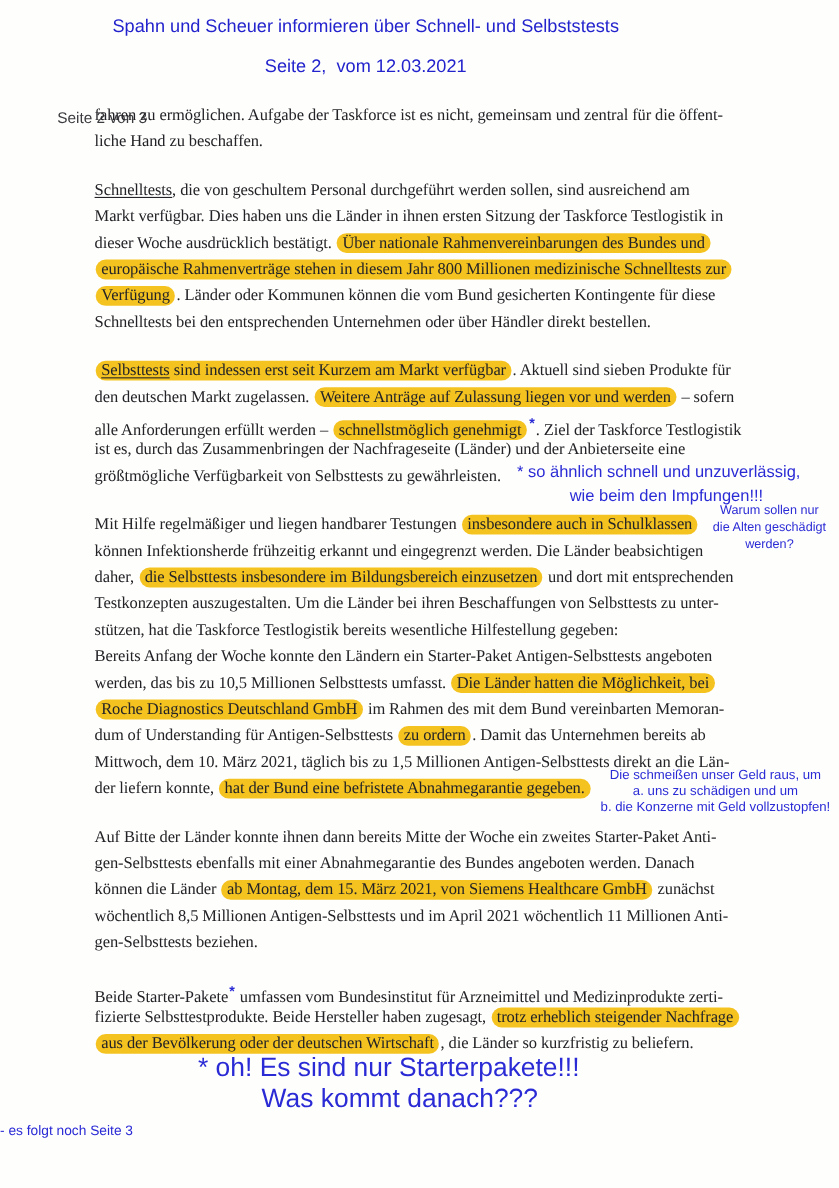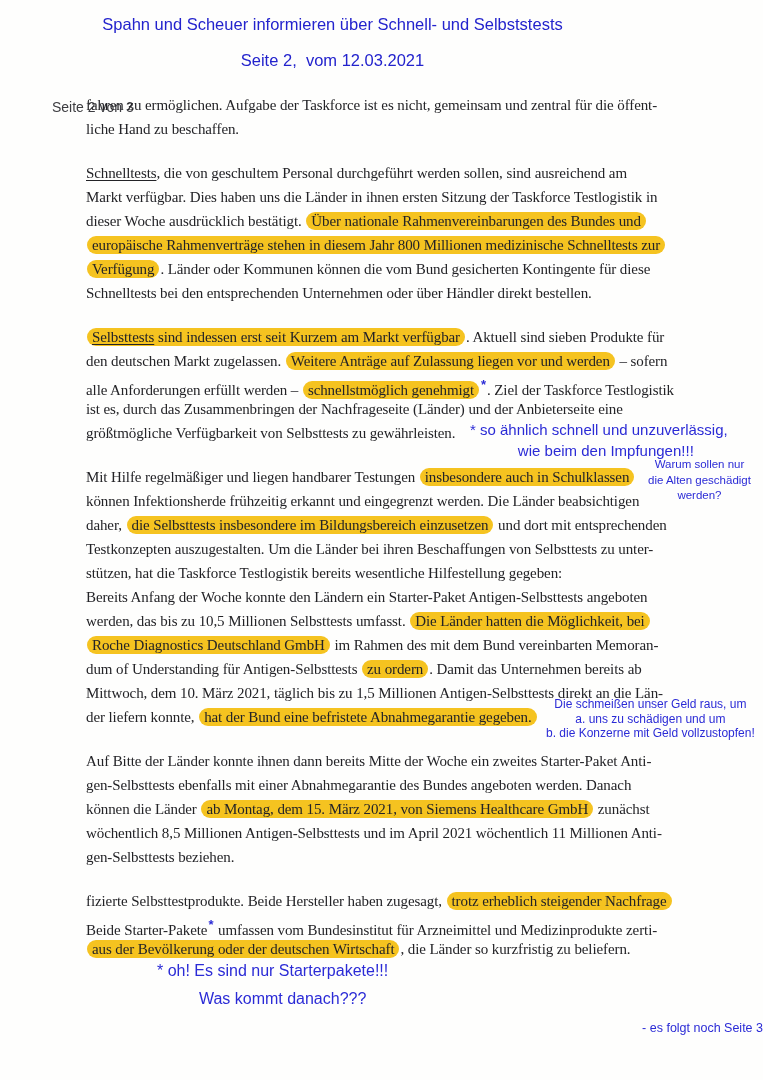--- a/index.html
+++ b/index.html
@@ -58,21 +58,21 @@
   .annotation {
     position:absolute;
     color:var(--note-blue,#2b2bd6);
     font-family:"Liberation Sans", sans-serif;
     white-space:nowrap;
   }
   .annotation .ann-line { display:block;text-align:center; }
 
   .doc-footer {
     position:absolute; left:0; top:1021px; width:763px;
-    text-align:right;
+    text-align:left;
     font-family:"Liberation Sans", sans-serif;
     font-size:12.5px;
     color:var(--note-blue,#2b2bd6);
   }
 </style>
 </head>
 <body>
 
 <div class="page">
 
@@ -116,39 +116,39 @@
         <div class="line"><span>der liefern konnte, </span><span class="hl"><span>hat der Bund eine befristete Abnahmegarantie gegeben.</span></span></div>
       </div>
       <div class="para">
         <div class="line"><span>Auf Bitte der Länder konnte ihnen dann bereits Mitte der Woche ein zweites Starter-Paket Anti-</span></div>
         <div class="line"><span>gen-Selbsttests ebenfalls mit einer Abnahmegarantie des Bundes angeboten werden. Danach</span></div>
         <div class="line"><span>können die Länder </span><span class="hl"><span>ab Montag, dem 15. März 2021, von Siemens Healthcare GmbH</span></span><span> zunächst</span></div>
         <div class="line"><span>wöchentlich 8,5 Millionen Antigen-Selbsttests und im April 2021 wöchentlich 11 Millionen Anti-</span></div>
         <div class="line"><span>gen-Selbsttests beziehen.</span></div>
       </div>
       <div class="para">
+        <div class="line"><span>Beide Starter-Pakete</span><span class="sup">*</span><span> umfassen vom Bundesinstitut für Arzneimittel und Medizinprodukte zerti-</span></div>
         <div class="line"><span>fizierte Selbsttestprodukte. Beide Hersteller haben zugesagt, </span><span class="hl"><span>trotz erheblich steigender Nachfrage</span></span></div>
-        <div class="line"><span>Beide Starter-Pakete</span><span class="sup">*</span><span> umfassen vom Bundesinstitut für Arzneimittel und Medizinprodukte zerti-</span></div>
         <div class="line"><span class="hl"><span>aus der Bevölkerung oder der deutschen Wirtschaft</span></span><span>, die Länder so kurzfristig zu beliefern.</span></div>
       </div>
     </div>
 
   <div class="doc-footer">- es folgt noch Seite 3</div>
 
 <div class="annotation" style="left: 470px; top: 419px; font-size: 15px; line-height: 21px;">
       <span class="ann-line">* so ähnlich schnell und unzuverlässig,</span>
       <span class="ann-line" style="padding-left: 14px;">wie beim den Impfungen!!!</span>
     </div>
     <div class="annotation" style="left: 648px; top: 457px; font-size: 11.5px; line-height: 15.5px;">
       <span class="ann-line">Warum sollen nur</span>
       <span class="ann-line">die Alten geschädigt</span>
       <span class="ann-line">werden?</span>
     </div>
     <div class="annotation" style="left: 546px; top: 697px; font-size: 12px; line-height: 14.5px;">
       <span class="ann-line">Die schmeißen unser Geld raus, um</span>
       <span class="ann-line">a. uns zu schädigen und um</span>
       <span class="ann-line">b. die Konzerne mit Geld vollzustopfen!</span>
     </div>
-    <div class="annotation" style="left: 157px; top: 957px; font-size: 16px; line-height: 28px;">
+    <div class="annotation" style="left: 180px; top: 957px; font-size: 24px; line-height: 28px;">
       <span class="ann-line">* oh! Es sind nur Starterpakete!!!</span>
       <span class="ann-line" style="padding-left: 20px;">Was kommt danach???</span>
     </div>
   </div>
 
 </body></html>

